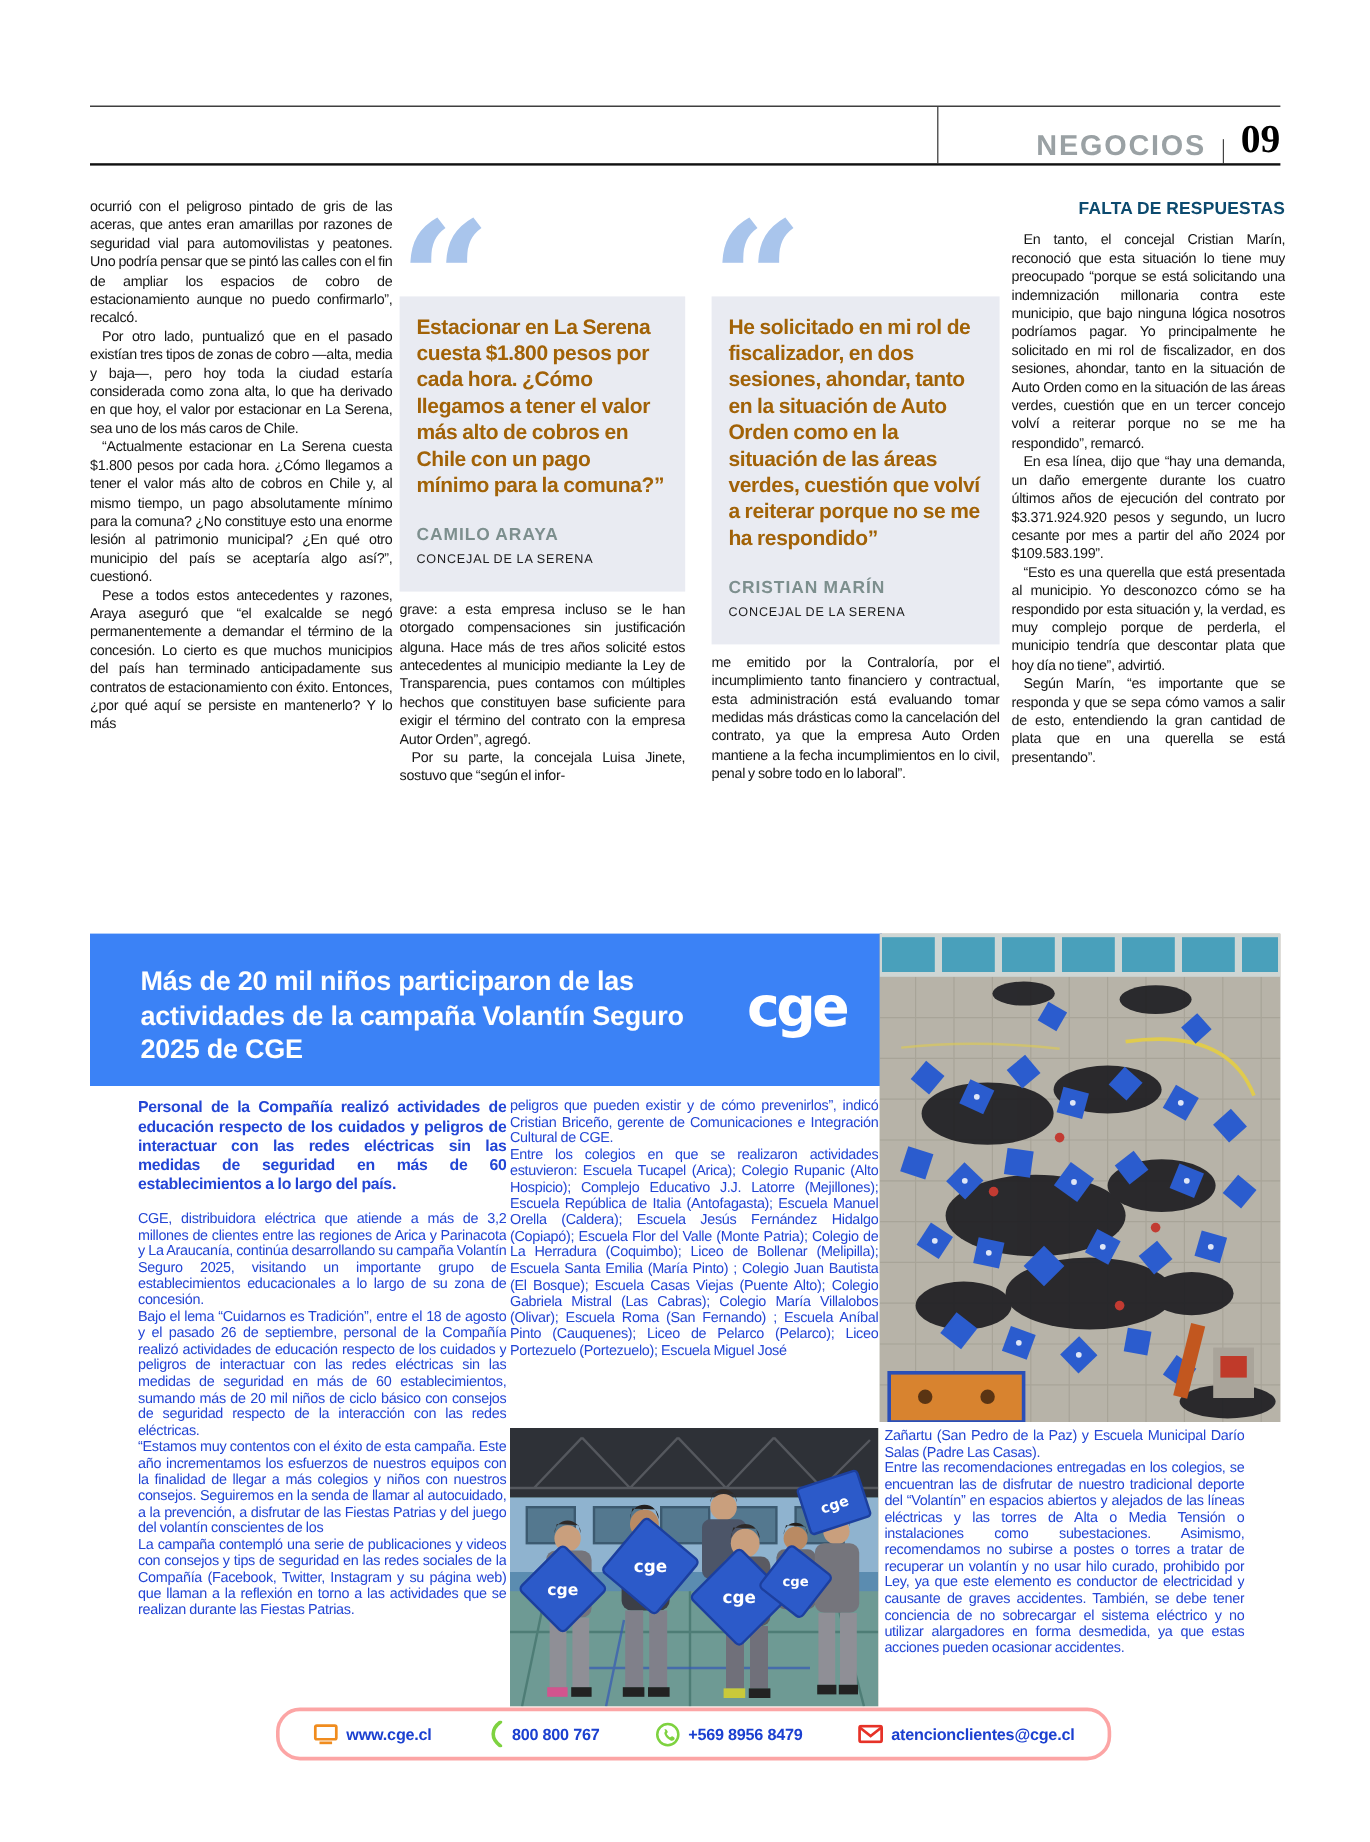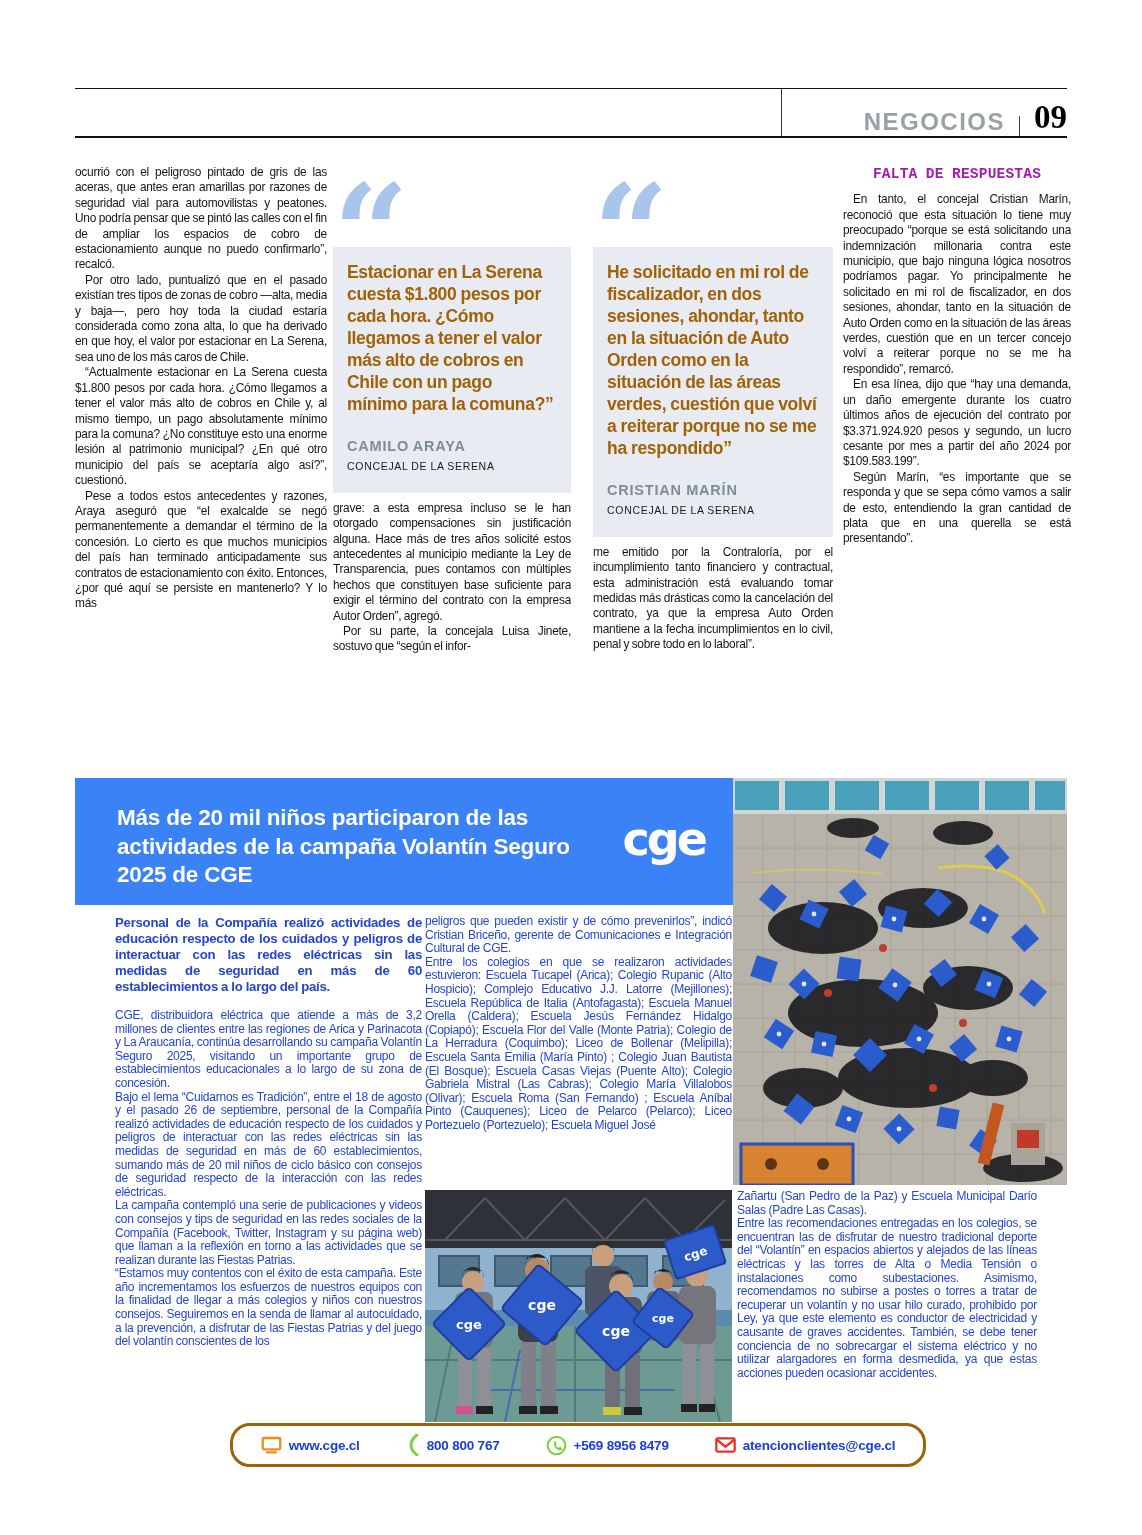--- a/index.html
+++ b/index.html
@@ -22,22 +22,22 @@
 
   
   .acol{position:absolute;top:165px;font-size:11.9px;line-height:15.4px;
         letter-spacing:-0.25px;word-spacing:-0.5px;text-align:justify;color:#151515;}
   .acol p{margin:0;}
   .acol p.ind{text-indent:10px;}
   .c1{left:75px;width:252px;max-height:610px;overflow:hidden;}
   .c2{left:333px;width:238px;}
   .c3{left:593px;width:240px;}
   .c4{left:843px;width:228px;max-height:610px;overflow:hidden;}
-  .col-head{font-size:14.5px;font-weight:800;letter-spacing:0.2px;color:#a21caf;
-            text-align:center;margin:2px 0 10px 0;font-family:Liberation Mono, monospace;}
+  .col-head{font-size:14.5px;font-weight:800;letter-spacing:0.2px;color:#0c4a6e;
+            text-align:right;margin:2px 0 10px 0;}
   .q-mark{height:82px;font-family:"DejaVu Serif",serif;font-size:132px;line-height:1.04;
           color:#a9c5ec;font-weight:700;overflow:visible;text-align:left;}
   .q-box{background:#e9ebf2;padding:14px 16px 18px 14px;text-align:left;}
   .q-text{margin:0;font-size:17.5px;line-height:22px;font-weight:800;
           letter-spacing:-0.3px;color:#a16207;}
   .q-author{margin-top:24px;font-size:14.5px;font-weight:800;letter-spacing:0.8px;color:#7d8f8e;}
   .q-role{margin-top:5px;font-size:10.5px;letter-spacing:0.7px;color:#1a1a1a;}
   .q-body{margin-top:8px;max-height:236px;overflow:hidden;}
 
   
@@ -51,21 +51,21 @@
   .photo-aerial{left:658px;top:0;width:334px;height:407px;}
   .photo-gym{left:350px;top:412px;width:307px;height:232px;}
   .ad-col{position:absolute;color:#2345d5;font-size:12px;line-height:13.6px;
           letter-spacing:-0.25px;word-spacing:-0.3px;text-align:justify;overflow:hidden;}
   .ad-col p{margin:0;}
   .ad-c1{left:40px;top:137px;width:307px;max-height:500px;}
   .ad-c2{left:350px;top:137px;width:307px;max-height:268px;}
   .ad-c3{left:662px;top:412px;width:300px;max-height:228px;}
   .ad-intro{font-weight:800;font-size:13.2px;line-height:16px;margin:0 0 14px 0 !important;}
   .ad-pill{position:absolute;left:155px;top:645px;width:690px;height:38px;background:#fff;
-           border:3px solid #a16207;border-radius:20px;display:flex;align-items:center;
+           border:3px solid #fca5a5;border-radius:20px;display:flex;align-items:center;
            justify-content:center;gap:46px;}
   .pill-item{display:flex;align-items:center;gap:7px;}
   .pill-item span{font-size:13.5px;font-weight:800;color:#1b40d0;letter-spacing:-0.2px;}
   .pill-item svg{display:block;}
 </style>
 </head>
 <body>
 
 <div class="page">
 
@@ -113,20 +113,21 @@
     </div>
     <div class="q-body">
       <p>me emitido por la Contraloría, por el incumplimiento tanto financiero y contractual, esta administración está evaluando tomar medidas más drásticas como la cancelación del contrato, ya que la empresa Auto Orden mantiene a la fecha incumplimientos en lo civil, penal y sobre todo en lo laboral”.</p>
     </div>
   </div>
 
   <div class="acol c4">
     <div class="col-head">FALTA DE RESPUESTAS</div>
     <p class="ind">En tanto, el concejal Cristian Marín, reconoció que esta situación lo tiene muy preocupado “porque se está solicitando una indemnización millonaria contra este municipio, que bajo ninguna lógica nosotros podríamos pagar. Yo principalmente he solicitado en mi rol de fiscalizador, en dos sesiones, ahondar, tanto en la situación de Auto Orden como en la situación de las áreas verdes, cuestión que en un tercer concejo volví a reiterar porque no se me ha respondido”, remarcó.</p>
     <p class="ind">En esa línea, dijo que “hay una demanda, un daño emergente durante los cuatro últimos años de ejecución del contrato por $3.371.924.920 pesos y segundo, un lucro cesante por mes a partir del año 2024 por $109.583.199”.</p>
+    <p class="ind">“Esto es una querella que está presentada al municipio. Yo desconozco cómo se ha respondido por esta situación y, la verdad, es muy complejo porque de perderla, el municipio tendría que descontar plata que hoy día no tiene”, advirtió.</p>
     <p class="ind">Según Marín, “es importante que se responda y que se sepa cómo vamos a salir de esto, entendiendo la gran cantidad de plata que en una querella se está presentando”.</p>
   </div>
 
   <div class="ad">
 
     <div class="ad-banner">
       <div class="ad-title">Más de 20 mil niños participaron de las actividades de la campaña Volantín Seguro 2025 de CGE</div>
       <div class="ad-logo">cge</div>
     </div>
 
@@ -216,22 +217,22 @@
         <rect x="252" y="325" width="12" height="62" fill="#c2571f" transform="rotate(14 258 356)"></rect>
         <rect x="278" y="345" width="34" height="42" fill="#a9a49a"></rect>
         <rect x="284" y="352" width="22" height="18" fill="#c03a2a"></rect>
       </svg>
     </div>
 
     <div class="ad-col ad-c1">
       <p class="ad-intro">Personal de la Compañía realizó actividades de educación respecto de los cuidados y peligros de interactuar con las redes eléctricas sin las medidas de seguridad en más de 60 establecimientos a lo largo del país.</p>
       <p>CGE, distribuidora eléctrica que atiende a más de 3,2 millones de clientes entre las regiones de Arica y Parinacota y La Araucanía, continúa desarrollando su campaña Volantín Seguro 2025, visitando un importante grupo de establecimientos educacionales a lo largo de su zona de concesión.</p>
       <p>Bajo el lema “Cuidarnos es Tradición”, entre el 18 de agosto y el pasado 26 de septiembre, personal de la Compañía realizó actividades de educación respecto de los cuidados y peligros de interactuar con las redes eléctricas sin las medidas de seguridad en más de 60 establecimientos, sumando más de 20 mil niños de ciclo básico con consejos de seguridad respecto de la interacción con las redes eléctricas.</p>
+      <p>“Estamos muy contentos con el éxito de esta campaña. Este año incrementamos los esfuerzos de nuestros equipos con la finalidad de llegar a más colegios y niños con nuestros consejos. Seguiremos en la senda de llamar al autocuidado, a la prevención, a disfrutar de las Fiestas Patrias y del juego del volantín conscientes de los</p>
       <p>La campaña contempló una serie de publicaciones y videos con consejos y tips de seguridad en las redes sociales de la Compañía (Facebook, Twitter, Instagram y su página web) que llaman a la reflexión en torno a las actividades que se realizan durante las Fiestas Patrias.</p>
-      <p>“Estamos muy contentos con el éxito de esta campaña. Este año incrementamos los esfuerzos de nuestros equipos con la finalidad de llegar a más colegios y niños con nuestros consejos. Seguiremos en la senda de llamar al autocuidado, a la prevención, a disfrutar de las Fiestas Patrias y del juego del volantín conscientes de los</p>
     </div>
 
     <div class="ad-col ad-c2">
       <p>peligros que pueden existir y de cómo prevenirlos”, indicó Cristian Briceño, gerente de Comunicaciones e Integración Cultural de CGE.</p>
       <p>Entre los colegios en que se realizaron actividades estuvieron: Escuela Tucapel (Arica); Colegio Rupanic (Alto Hospicio); Complejo Educativo J.J. Latorre (Mejillones); Escuela República de Italia (Antofagasta); Escuela Manuel Orella (Caldera); Escuela Jesús Fernández Hidalgo (Copiapó); Escuela Flor del Valle (Monte Patria); Colegio de La Herradura (Coquimbo); Liceo de Bollenar (Melipilla); Escuela Santa Emilia (María Pinto) ; Colegio Juan Bautista (El Bosque); Escuela Casas Viejas (Puente Alto); Colegio Gabriela Mistral (Las Cabras); Colegio María Villalobos (Olivar); Escuela Roma (San Fernando) ; Escuela Aníbal Pinto (Cauquenes); Liceo de Pelarco (Pelarco); Liceo Portezuelo (Portezuelo); Escuela Miguel José</p>
     </div>
 
     <div class="photo photo-gym">
       <svg width="307" height="232" viewBox="0 0 307 232">
         <rect width="307" height="232" fill="#6e9a94"></rect>

